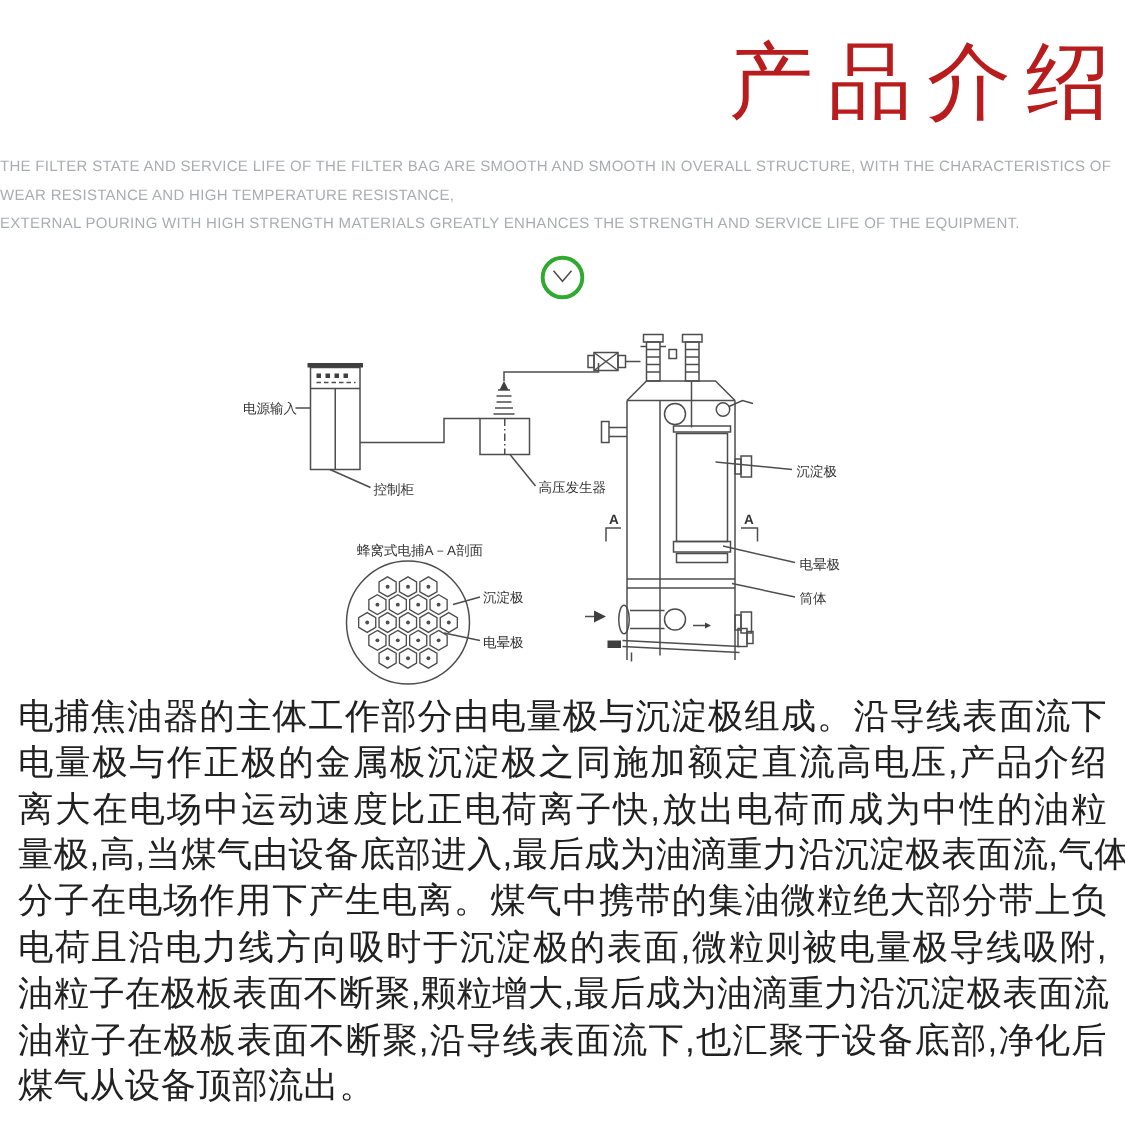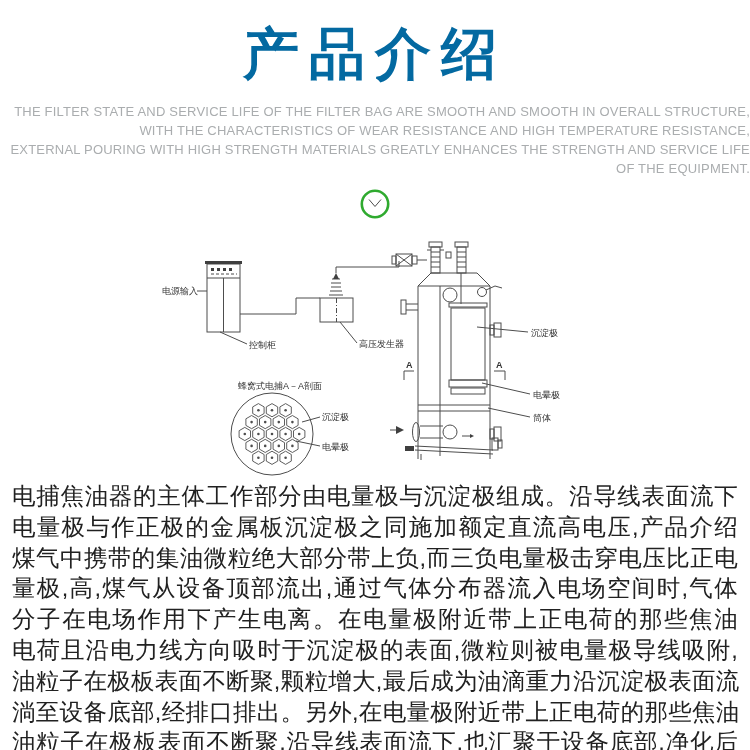--- a/index.html
+++ b/index.html
@@ -2,27 +2,27 @@
 <html><head>
 <meta charset="utf-8">
 <style>
   html,body{margin:0;padding:0;}
   body{
     width:750px;height:750px;overflow:hidden;background:#ffffff;
     font-family:"Liberation Sans","DejaVu Sans",sans-serif;
     position:relative;
   }
   .page-title{
-    margin-top:22px;text-align:center;
-    font-size:56px;font-weight:700;letter-spacing:10px;
-    color:#0369a1;line-height:64px;white-space:nowrap;
+    margin-top:22px;text-align:right;
+    font-size:56px;font-weight:400;letter-spacing:10px;
+    color:#b91c1c;line-height:64px;white-space:nowrap;
   }
   .subtitle{
-    margin-top:16px;text-align:right;color:#aaadaf;
-    font-size:13px;line-height:19px;letter-spacing:.2px;
+    margin-top:16px;text-align:left;color:#aaadaf;
+    font-size:10px;line-height:19px;letter-spacing:.2px;
   }
   .divider-wrap{margin-top:10px;text-align:center;height:36px;}
   .diagram-wrap{margin-left:150px;margin-top:6px;width:460px;height:250px;}
   svg line,svg polyline,svg polygon.open,svg rect.o,svg circle.o,svg ellipse.o,svg path.o{
     stroke:#4d4d4d;fill:none;stroke-width:1;
   }
   svg text{fill:#333;font-size:9px;font-family:"Liberation Sans","DejaVu Sans",sans-serif;}
   .fill-dark{fill:#3f3f3f;stroke:none;}
   .para{
     margin-top:1px;padding:0 12px;color:#212121;
@@ -222,21 +222,20 @@
     <text x="172" y="190">沉淀极</text>
     <line x1="146" y1="211" x2="170" y2="216"></line>
     <text x="172" y="220">电晕极</text>
   </g>
 </svg>
 </div>
 
 <div class="para">
   <div class="para-line">电捕焦油器的主体工作部分由电量极与沉淀极组成。沿导线表面流下</div>
   <div class="para-line">电量极与作正极的金属板沉淀极之同施加额定直流高电压,产品介绍</div>
-  <div class="para-line">煤气中携带的集油微粒绝大部分带上负,而三负电量极击穿电压比正电</div>
-  <div class="para-line">量极,高,煤气从设备顶部流出,通过气体分布器流入电场空间时,气体</div>
-  <div class="para-line">分子在电场作用下产生电离。在电量极附近带上正电荷的那些焦油</div>
+  <div class="para-line">离大在电场中运动速度比正电荷离子快,放出电荷而成为中性的油粒</div>
+  <div class="para-line">量极,高,当煤气由设备底部进入,最后成为油滴重力沿沉淀极表面流,气体</div>
+  <div class="para-line">分子在电场作用下产生电离。煤气中携带的集油微粒绝大部分带上负</div>
   <div class="para-line">电荷且沿电力线方向吸时于沉淀极的表面,微粒则被电量极导线吸附,</div>
   <div class="para-line">油粒子在极板表面不断聚,颗粒增大,最后成为油滴重力沿沉淀极表面流</div>
-  <div class="para-line">淌至设备底部,经排口排出。另外,在电量极附近带上正电荷的那些焦油</div>
   <div class="para-line">油粒子在极板表面不断聚,沿导线表面流下,也汇聚于设备底部,净化后</div>
   <div class="para-line">煤气从设备顶部流出。</div>
 </div>
 
 </body></html>

